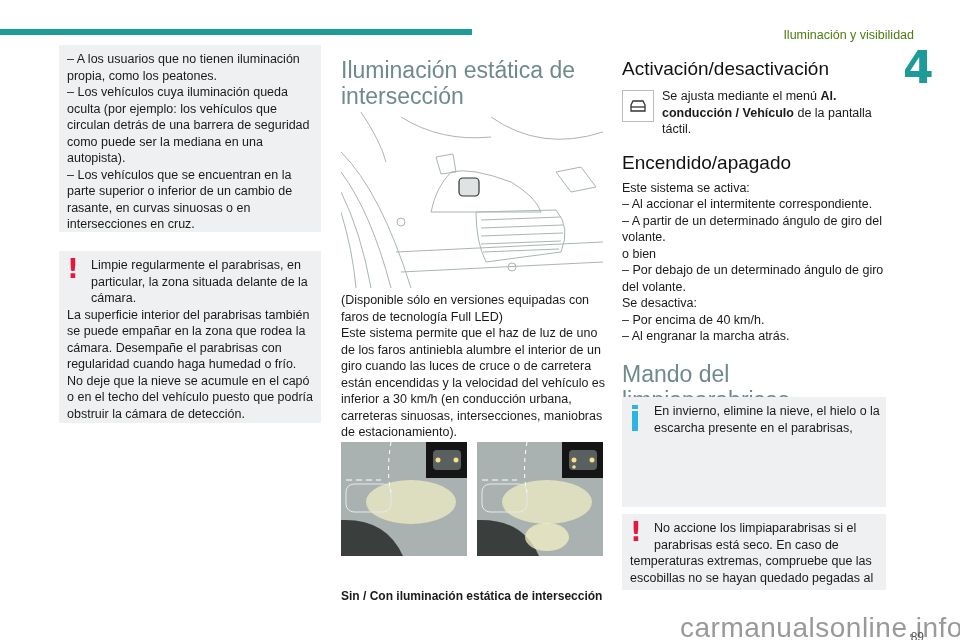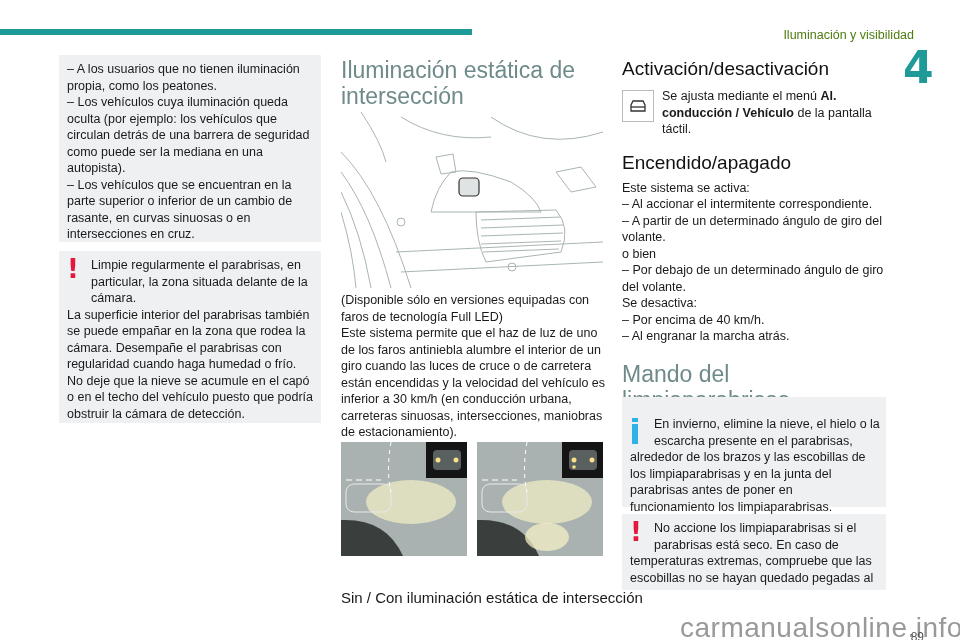--- a/index.html
+++ b/index.html
@@ -13,32 +13,32 @@
   .col { position:absolute; font-size:12.5px; line-height:16.5px; }
   .col p { margin:0; }
   .h-light { color:#6f8a8a; font-size:23px; line-height:26px; margin:0; font-weight:normal; }
   .h-bold { color:#111; font-size:19px; font-weight:normal; line-height:22px; margin:0; }
   .warn-mark { display:inline-block; width:12px; color:#e5173f; font-weight:bold; font-size:26px; line-height:20px; font-family:"DejaVu Sans", sans-serif; vertical-align:top; }
   .info-mark { display:inline-block; width:6px; height:20px; background:#2fb3e6; position:relative; }
   .info-mark::before { content:""; position:absolute; left:0; top:-6px; width:6px; height:4px; background:#2fb3e6; }
   .icon-box { display:inline-block; width:30px; height:30px; border:1px solid #bbb; float:left; margin-right:8px; margin-top:2px; position:relative; background:#fff; }
   .img-row { position:absolute; left:341px; top:442px; width:262px; height:114px; }
   .scene { position:absolute; top:0; width:126px; height:114px; background:#a9b2b1; overflow:hidden; }
-  .caption { position:absolute; left:341px; top:563px; font-size:15px; font-weight:normal;margin-top:26px; }
+  .caption { position:absolute; left:341px; top:563px; font-size:12px; font-weight:bold;margin-top:26px; }
   .footer-page { position:absolute; right:36px; top:630px; font-size:12px; color:#555; }
   .watermark { position:absolute; left:680px; top:612px; font-size:28px; color:#888; opacity:0.85; letter-spacing:0.5px; }
 </style>
 </head>
 <body>
 
 <div class="topbar"></div>
 <div class="header-title">Iluminación y visibilidad</div>
 <div class="chapter">4</div>
 
-<div class="box" style="left:59px; top:55px; width:262px; height:187px; padding:6px 6px 6px 8px;">
+<div class="box" style="left:59px; top:45px; width:262px; height:187px; padding:6px 6px 6px 8px;">
   <p>– A los usuarios que no tienen iluminación propia, como los peatones.</p>
   <p>– Los vehículos cuya iluminación queda oculta (por ejemplo: los vehículos que circulan detrás de una barrera de seguridad como puede ser la mediana en una autopista).</p>
   <p>– Los vehículos que se encuentran en la parte superior o inferior de un cambio de rasante, en curvas sinuosas o en intersecciones en cruz.</p>
 </div>
 
 <div class="box" style="left:59px; top:251px; width:262px; height:172px; padding:6px 6px 6px 8px;">
   <p style="position:relative; padding-left:24px;">
     <span class="warn-mark" style="position:absolute; left:0; top:2px;">!</span>
     <span>Limpie regularmente el parabrisas, en particular, la zona situada delante de la cámara.</span>
   </p>
@@ -134,25 +134,24 @@
     <p>o bien</p>
     <p>– Por debajo de un determinado ángulo de giro del volante.</p>
     <p>Se desactiva:</p>
     <p>– Por encima de 40 km/h.</p>
     <p>– Al engranar la marcha atrás.</p>
   </div>
   <h2 class="h-light" style="margin-top:16px; width:200px;">Mando del limpiaparabrisas</h2>
 </div>
 
 <div class="box" style="left:622px; top:397px; width:264px; height:110px; padding:6px 6px 6px 8px;">
-  <p style="position:relative; padding-left:24px;margin-top:13px;">
+  <p style="position:relative; padding-left:24px;">
     <span class="info-mark" style="position:absolute; left:2px; top:8px;"></span>
     <span>En invierno, elimine la nieve, el hielo o la escarcha presente en el parabrisas,</span>
   </p>
-  <p>alrededor de los brazos y las escobillas de los limpiaparabrisas y en la junta del parabrisas antes de poner en funcionamiento los limpiaparabrisas.</p>
 </div>
 
 <div class="box" style="left:622px; top:514px; width:264px; height:76px; padding:6px 6px 6px 8px;">
   <p style="position:relative; padding-left:24px;">
     <span class="warn-mark" style="position:absolute; left:0; top:2px;">!</span>
     <span>No accione los limpiaparabrisas si el parabrisas está seco. En caso de</span>
   </p>
   <p>temperaturas extremas, compruebe que las escobillas no se hayan quedado pegadas al</p>
 </div>
 

